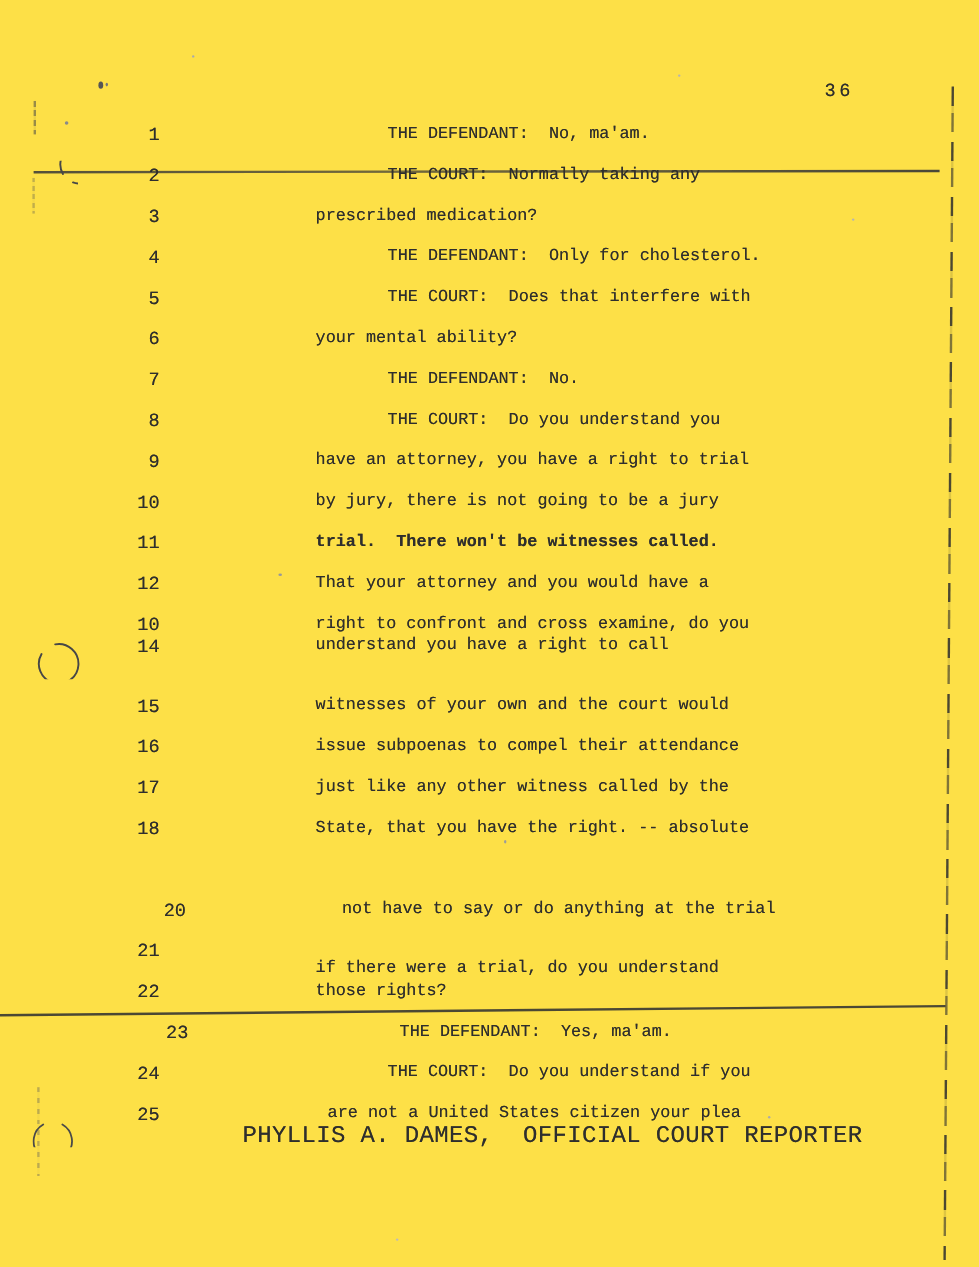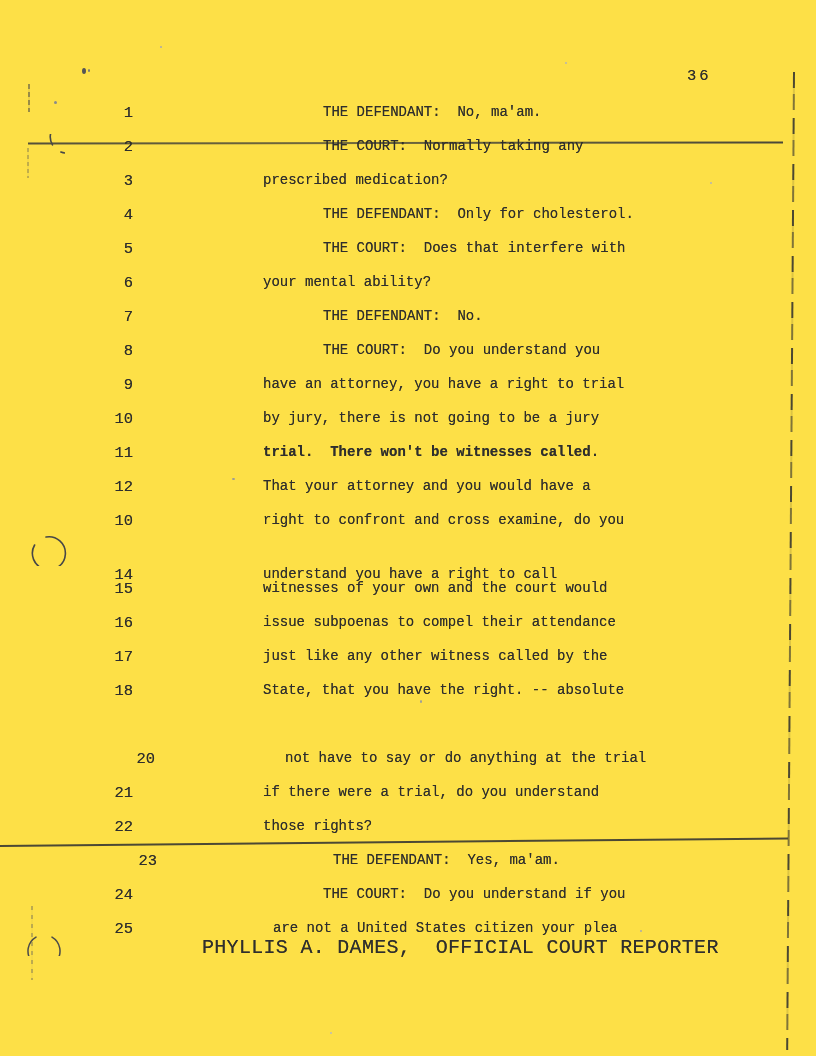--- a/index.html
+++ b/index.html
@@ -142,21 +142,21 @@
         <span class="ltext txt" style="left: 263px; font-weight: bold;">trial.  There won't be witnesses called.</span>
       </div>
       <div class="tline" style="top: 374px;">
         <span class="lnum">12</span>
         <span class="ltext txt" style="left: 263px;">That your attorney and you would have a</span>
       </div>
       <div class="tline" style="top: 408px;">
         <span class="lnum">10</span>
         <span class="ltext txt" style="left: 263px;">right to confront and cross examine, do you</span>
       </div>
-      <div class="tline" style="top: 462px;">
+      <div class="tline" style="top: 426px;">
         <span class="lnum">14</span>
         <span class="ltext txt" style="left: 263px;">understand you have a right to call</span>
       </div>
       <div class="tline" style="top: 476px;">
         <span class="lnum">15</span>
         <span class="ltext txt" style="left: 263px;">witnesses of your own and the court would</span>
       </div>
       <div class="tline" style="top: 510px;">
         <span class="lnum">16</span>
         <span class="ltext txt" style="left: 263px; font-family: Liberation Mono, monospace;">issue subpoenas to compel their attendance</span>
@@ -168,21 +168,21 @@
       <div class="tline" style="top: 578px;">
         <span class="lnum">18</span>
         <span class="ltext txt" style="left: 263px;">State, that you have the right. -- absolute</span>
       </div>
       <div class="tline" style="top: 646px; margin-left: 22px;">
         <span class="lnum">20</span>
         <span class="ltext txt" style="left: 263px;">not have to say or do anything at the trial</span>
       </div>
       <div class="tline" style="top: 680px;">
         <span class="lnum">21</span>
-        <span class="ltext txt" style="left: 263px;">if there were a trial, do you understand</span>
+        <span class="ltext txt" style="left: 263px; margin-top: 15px;">if there were a trial, do you understand</span>
       </div>
       <div class="tline" style="top: 714px;">
         <span class="lnum">22</span>
         <span class="ltext txt" style="left: 263px;">those rights?</span>
       </div>
       <div class="tline" style="top: 748px; margin-left: 24px;">
         <span class="lnum">23</span>
         <span class="ltext txt" style="left: 309px;">THE DEFENDANT:  Yes, ma'am.</span>
       </div>
       <div class="tline" style="top: 782px;">

